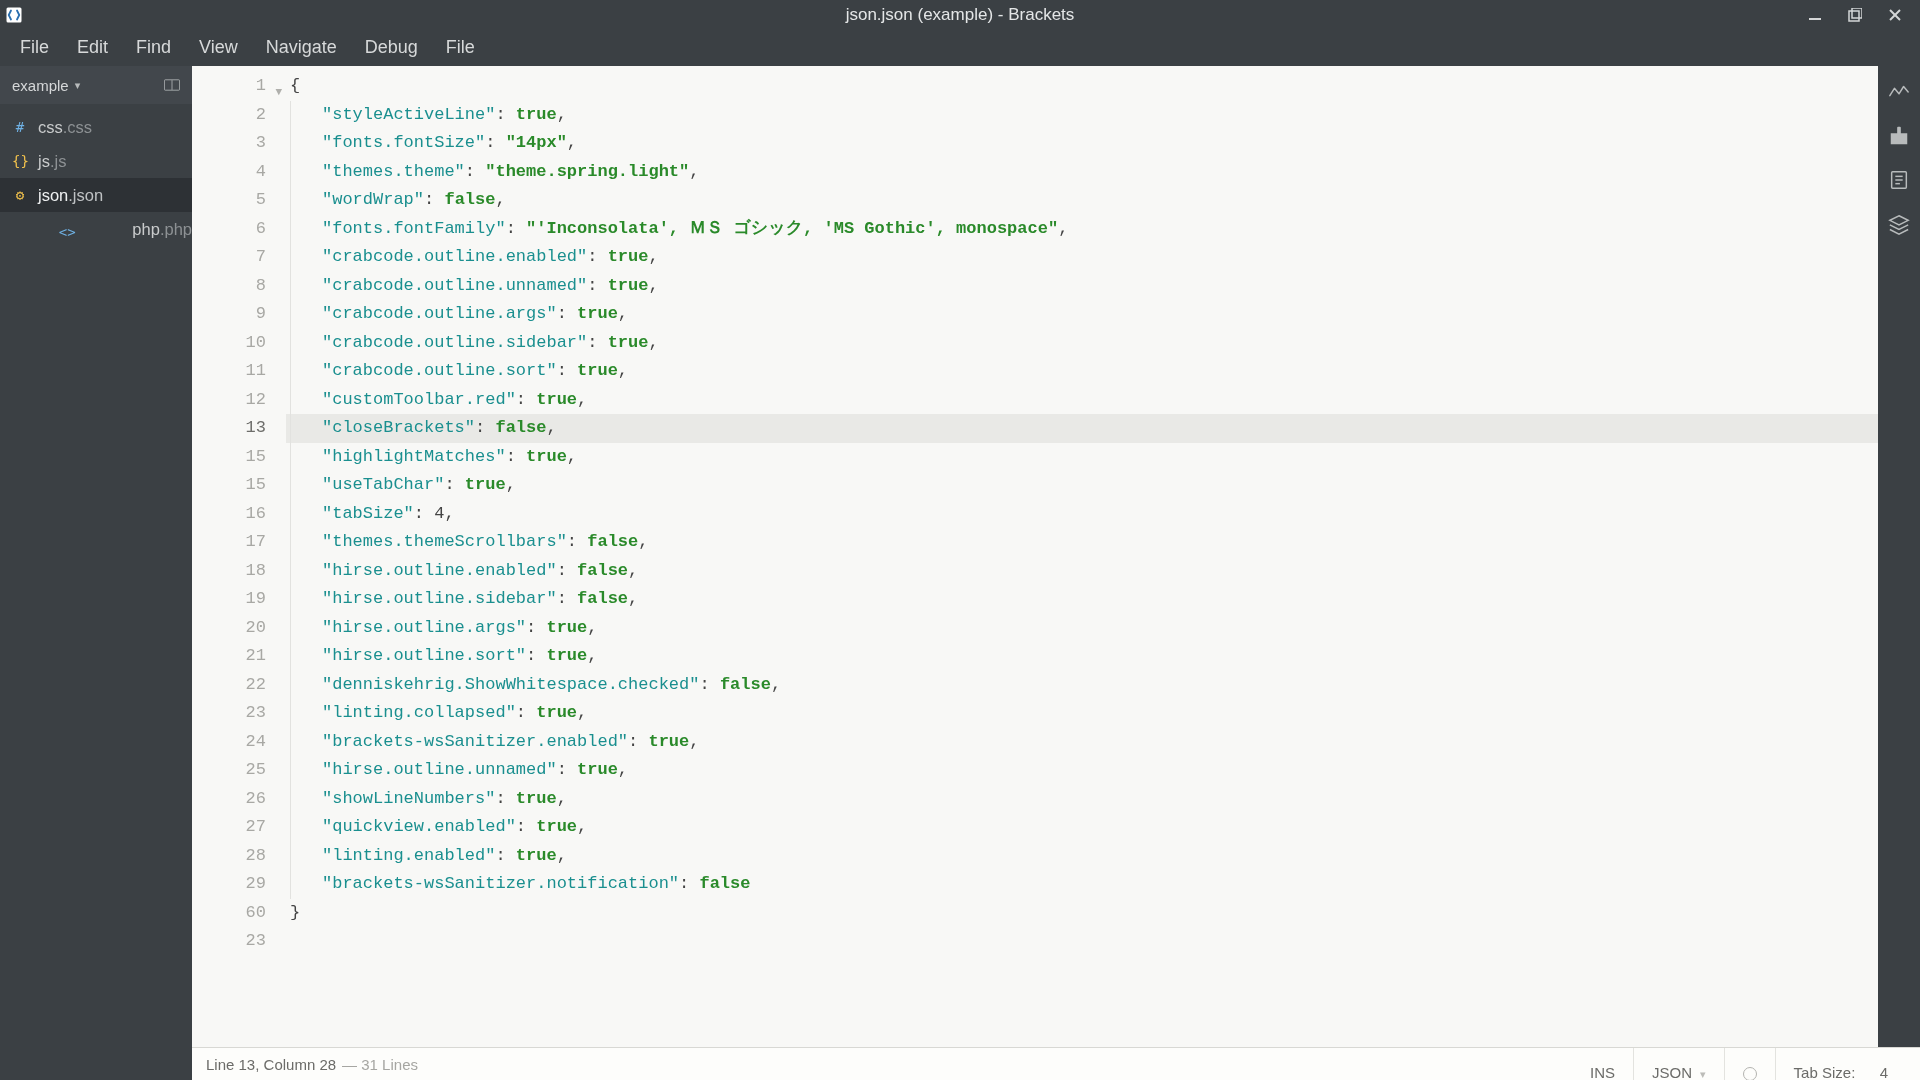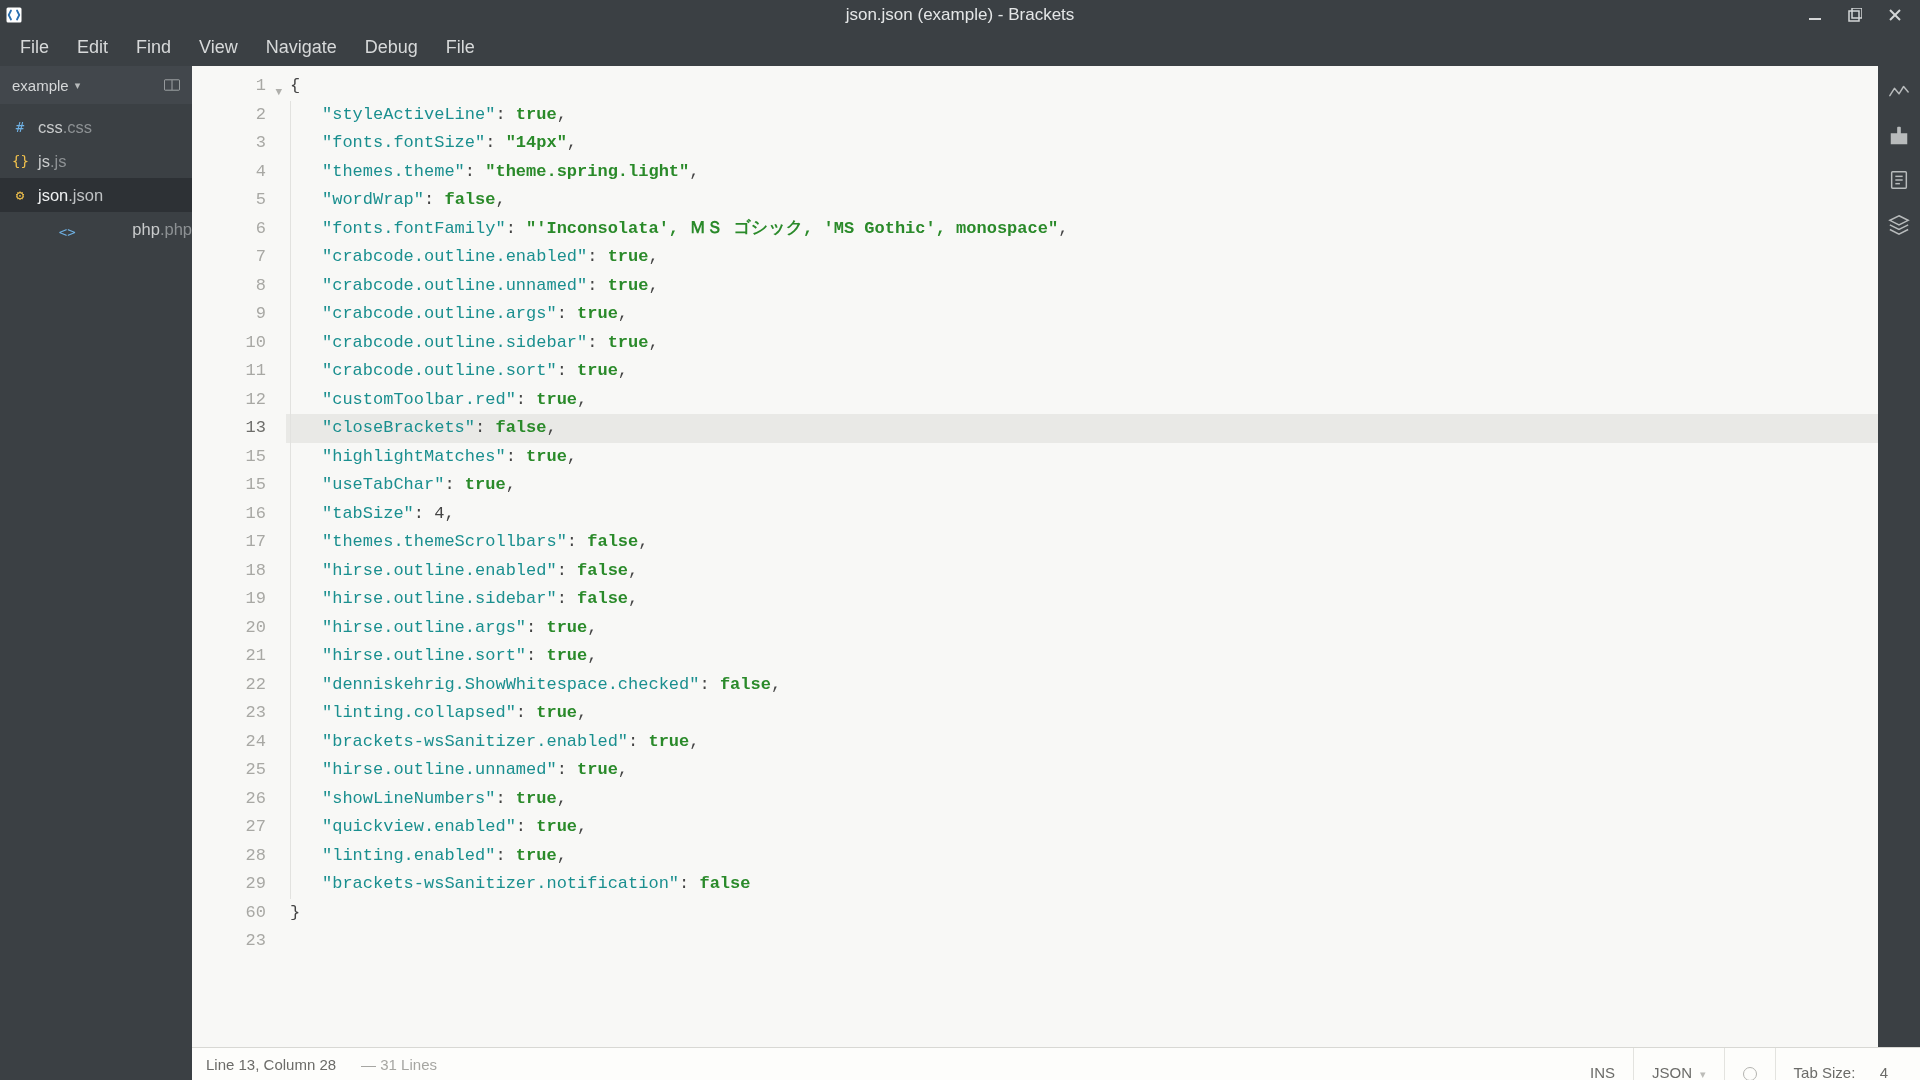--- a/index.html
+++ b/index.html
@@ -58,21 +58,21 @@
   .indent-guide { border-left: 1px solid #e2e2df; display:inline-block; width:1px; height:100%; vertical-align:top; margin-right: 31px; }
 
   
   .right-rail { width: 42px; background:#3b4044; display:flex; flex-direction:column; align-items:center; padding-top: 14px; gap: 20px; }
   .right-rail .rail-icon { width:24px; height:24px; color:#b8bbbc; display:flex; align-items:center; justify-content:center; }
   .right-rail .rail-icon svg { width:22px; height:22px; stroke:#b8bbbc; fill:none; stroke-width:1.6; }
   .right-rail .rail-icon.filled svg { fill:#b8bbbc; stroke:none; }
 
   
   .statusbar { height: 33px; background: #fdfdfb; border-top: 1px solid #d8d8d4; display:flex; align-items:center; font-size: 15px; color:#6b6b68; padding: 0 14px; justify-content:space-between; }
-  .statusbar .left { display:flex; align-items:flex-start; gap: 19px; }
+  .statusbar .left { display:flex; align-items:flex-start; gap: 0; }
   .statusbar .left .dim { color:#a6a6a2;margin-left:6px; }
   .statusbar .right { display:flex; align-items:center; gap: 0; }
   .statusbar .right .cell { padding: 0 18px; border-left:1px solid #e3e3df; height:33px; display:flex; align-items:flex-end; gap:8px; }
   .statusbar .right .cell:first-child { border-left:none; }
   .statusbar .circle { width:14px; height:14px; border:1.5px solid #b4b4b0; border-radius:50%; }
   .statusbar .dd-caret { font-size:11px; color:#bcbcb8; }
 </style>
 </head>
 <body>
 

